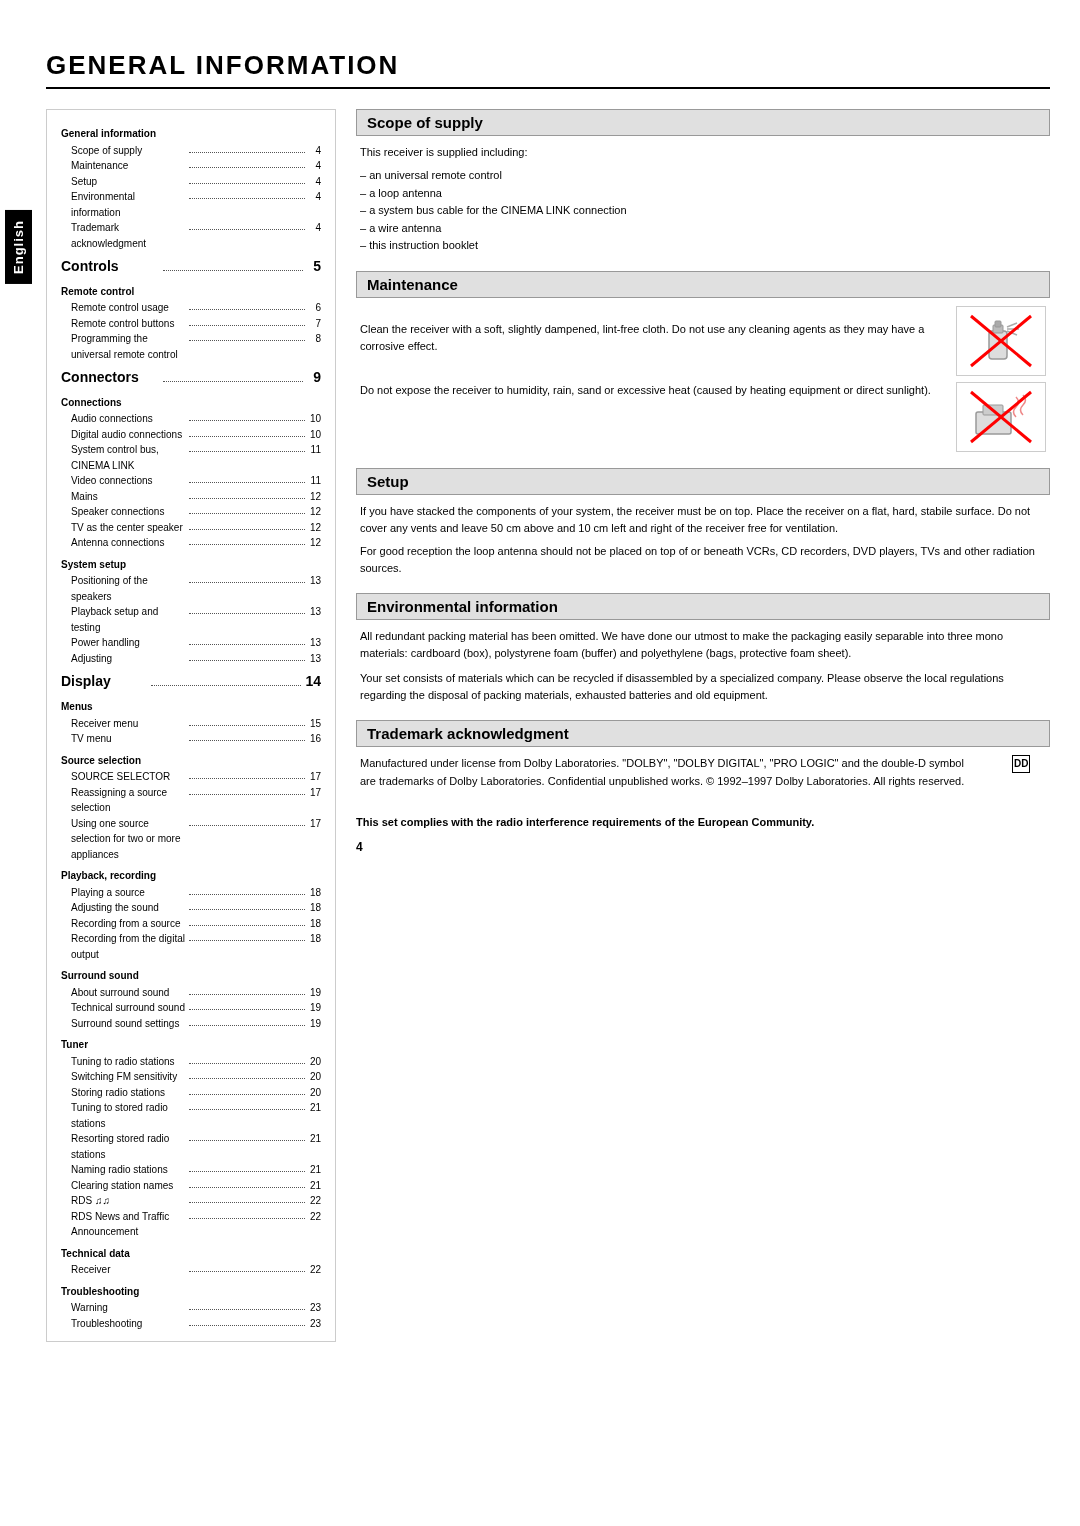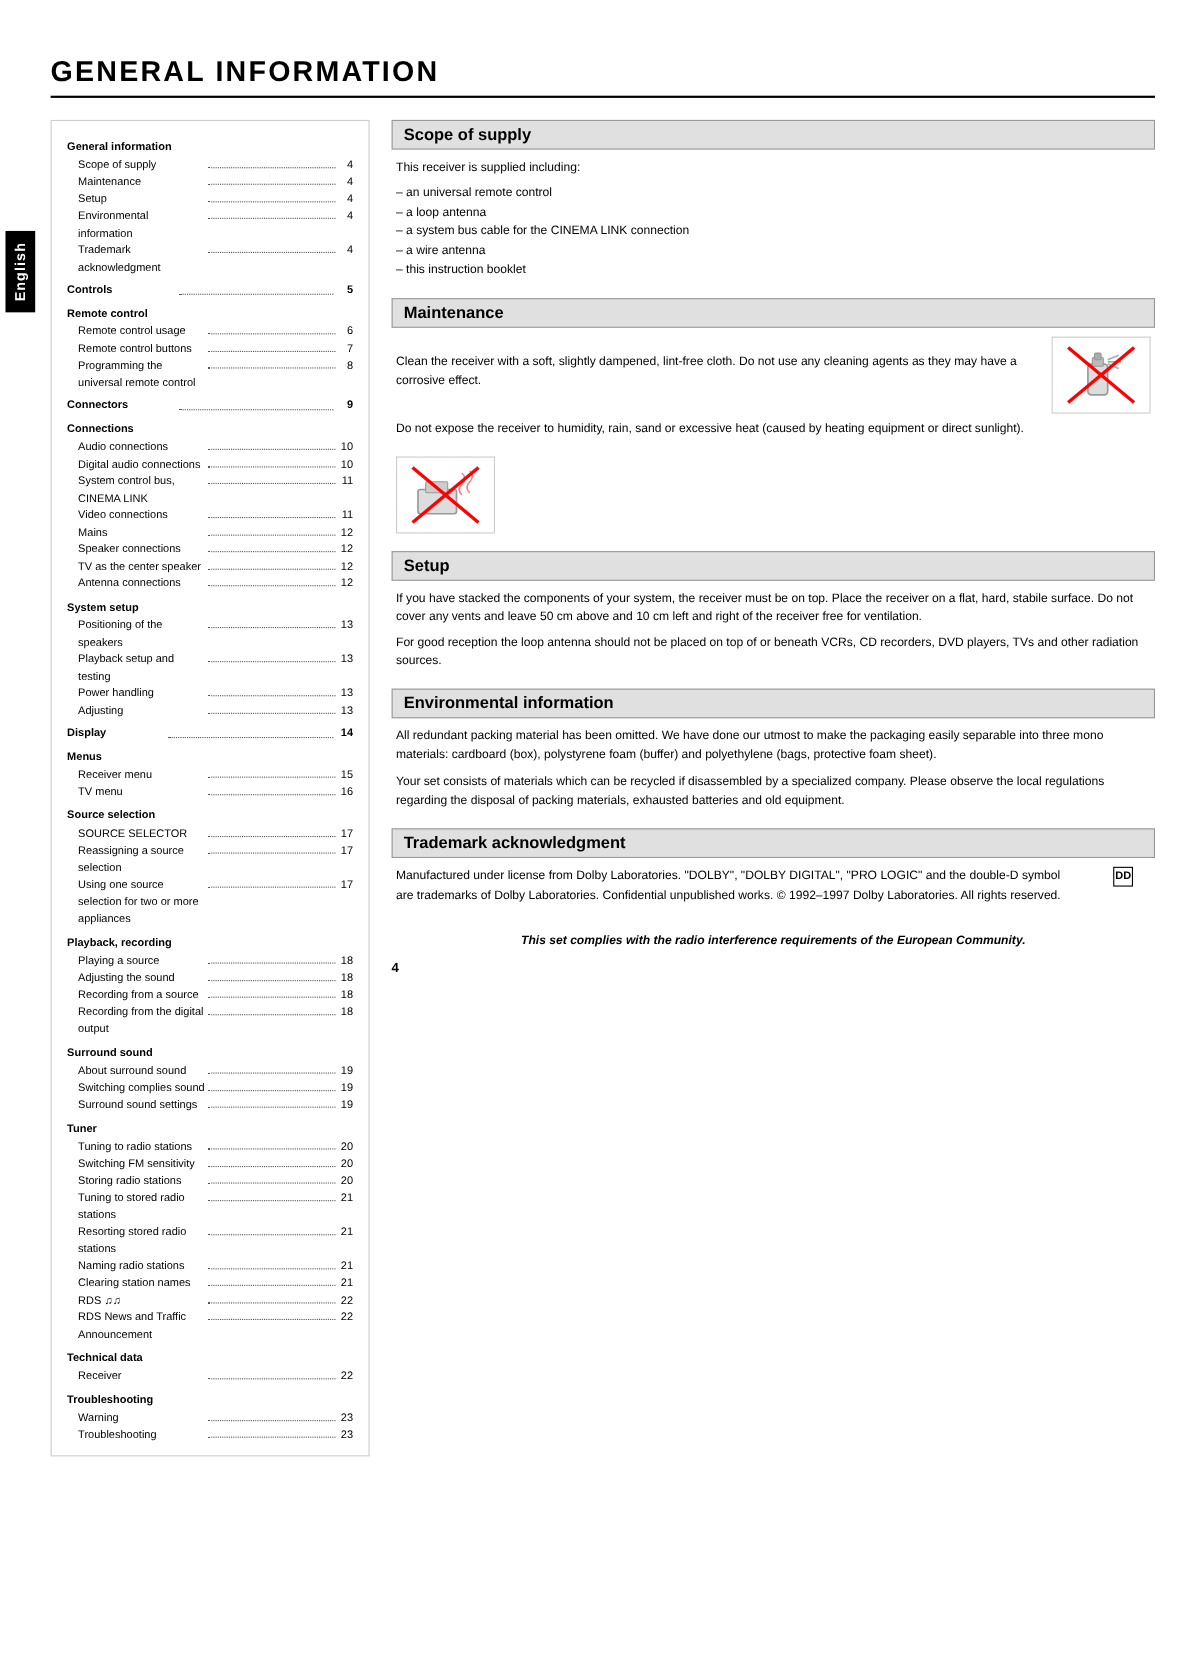--- a/index.html
+++ b/index.html
@@ -75,21 +75,21 @@
 
     .toc-section-header {
       font-weight: bold;
       font-size: 10px;
       margin-top: 6px;
       margin-bottom: 1px;
     }
 
     .toc-main-entry {
       font-weight: bold;
-      font-size: 10px;
+      font-size: 14px;
       display: flex;
       justify-content: space-between;
     }
 
     .toc-entry {
       font-size: 10px;
       display: flex;
       justify-content: space-between;
       padding-left: 10px;
     }
@@ -194,23 +194,22 @@
       line-height: 1.55;
     }
 
     .trademark-section p {
       margin-bottom: 8px;
     }
 
     
     .footer-compliance {
       font-size: 11px;
-      font-style: italic;
-      font-weight: bold;
-      text-align: center;
+      font-weight: bold;
+      text-align: left;
       margin-top: 24px;
       line-height: 1.5;
     }
 
     
     .page-number {
       font-size: 12px;
       font-weight: bold;
       margin-top: 10px;
     }
@@ -424,21 +423,21 @@
           <span class="toc-page">18</span>
         </div>
 
         <div class="toc-section-header">Surround sound</div>
         <div class="toc-entry">
           <span class="toc-entry-text">About surround sound</span>
           <span class="toc-dots"></span>
           <span class="toc-page">19</span>
         </div>
         <div class="toc-entry">
-          <span class="toc-entry-text">Switching complies sound</span>
+          <span class="toc-entry-text">Technical surround sound</span>
           <span class="toc-dots"></span>
           <span class="toc-page">19</span>
         </div>
         <div class="toc-entry">
           <span class="toc-entry-text">Surround sound settings</span>
           <span class="toc-dots"></span>
           <span class="toc-page">19</span>
         </div>
 
         <div class="toc-section-header">Tuner</div>
@@ -544,21 +543,21 @@
                     <line x1="46" y1="16" x2="56" y2="12" stroke="#aaa" stroke-width="1.5"></line>
                     <line x1="46" y1="18" x2="58" y2="18" stroke="#aaa" stroke-width="1.5"></line>
                     <line x1="46" y1="20" x2="56" y2="24" stroke="#aaa" stroke-width="1.5"></line>
 
                     <line x1="10" y1="5" x2="70" y2="55" stroke="red" stroke-width="3"></line>
                     <line x1="70" y1="5" x2="10" y2="55" stroke="red" stroke-width="3"></line>
                   </svg>
                 </div>
               </div>
             </div>
-            <div style="margin-top:6px; display:flex; gap:10px; align-items:flex-start;flex-direction:column;">
+            <div style="margin-top:6px; display:flex; gap:10px; align-items:flex-start;">
               <p style="flex:1;">Do not expose the receiver to humidity, rain, sand or excessive heat (caused by heating equipment or direct sunlight).</p>
               <div class="illus-box">
                 <svg width="80" height="60" viewBox="0 0 80 60">
 
                   <rect x="15" y="25" width="35" height="22" rx="2" fill="#ddd" stroke="#999" stroke-width="1.5"></rect>
                   <rect x="22" y="18" width="20" height="10" rx="1" fill="#ccc" stroke="#999" stroke-width="1"></rect>
 
                   <path d="M55 10 Q60 15 55 20 Q50 25 55 30" stroke="#e88" fill="none" stroke-width="1.5"></path>
                   <path d="M62 8 Q67 13 62 18 Q57 23 62 28" stroke="#e88" fill="none" stroke-width="1.5"></path>
 

